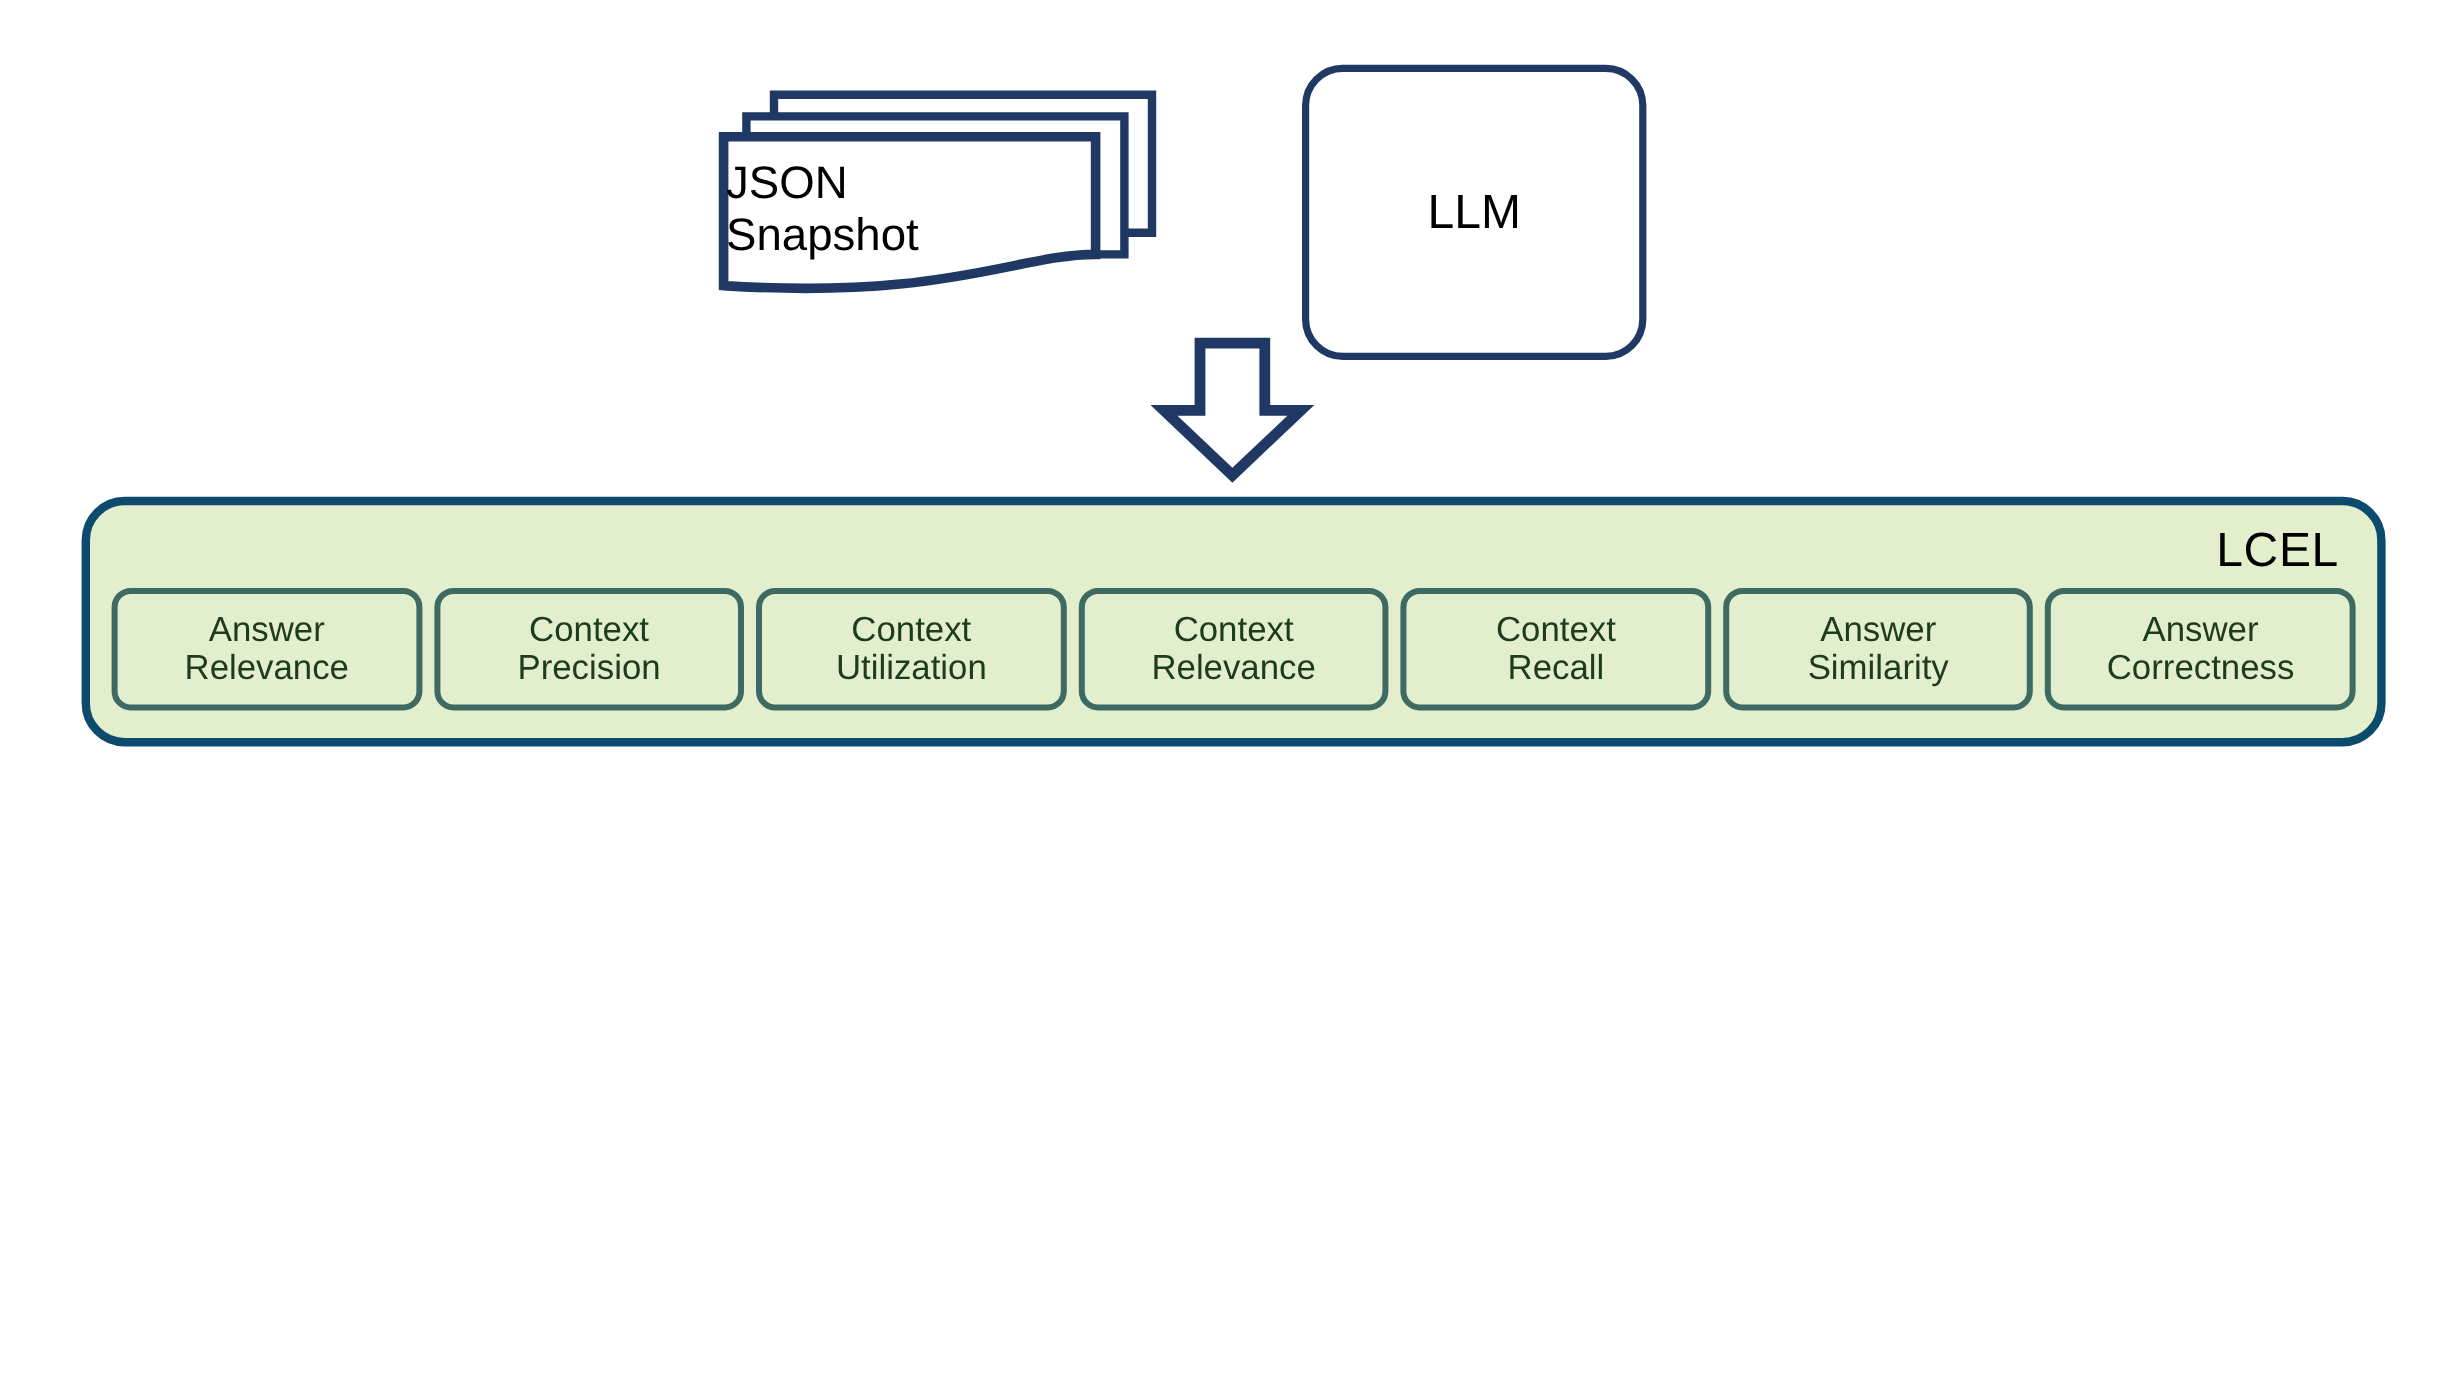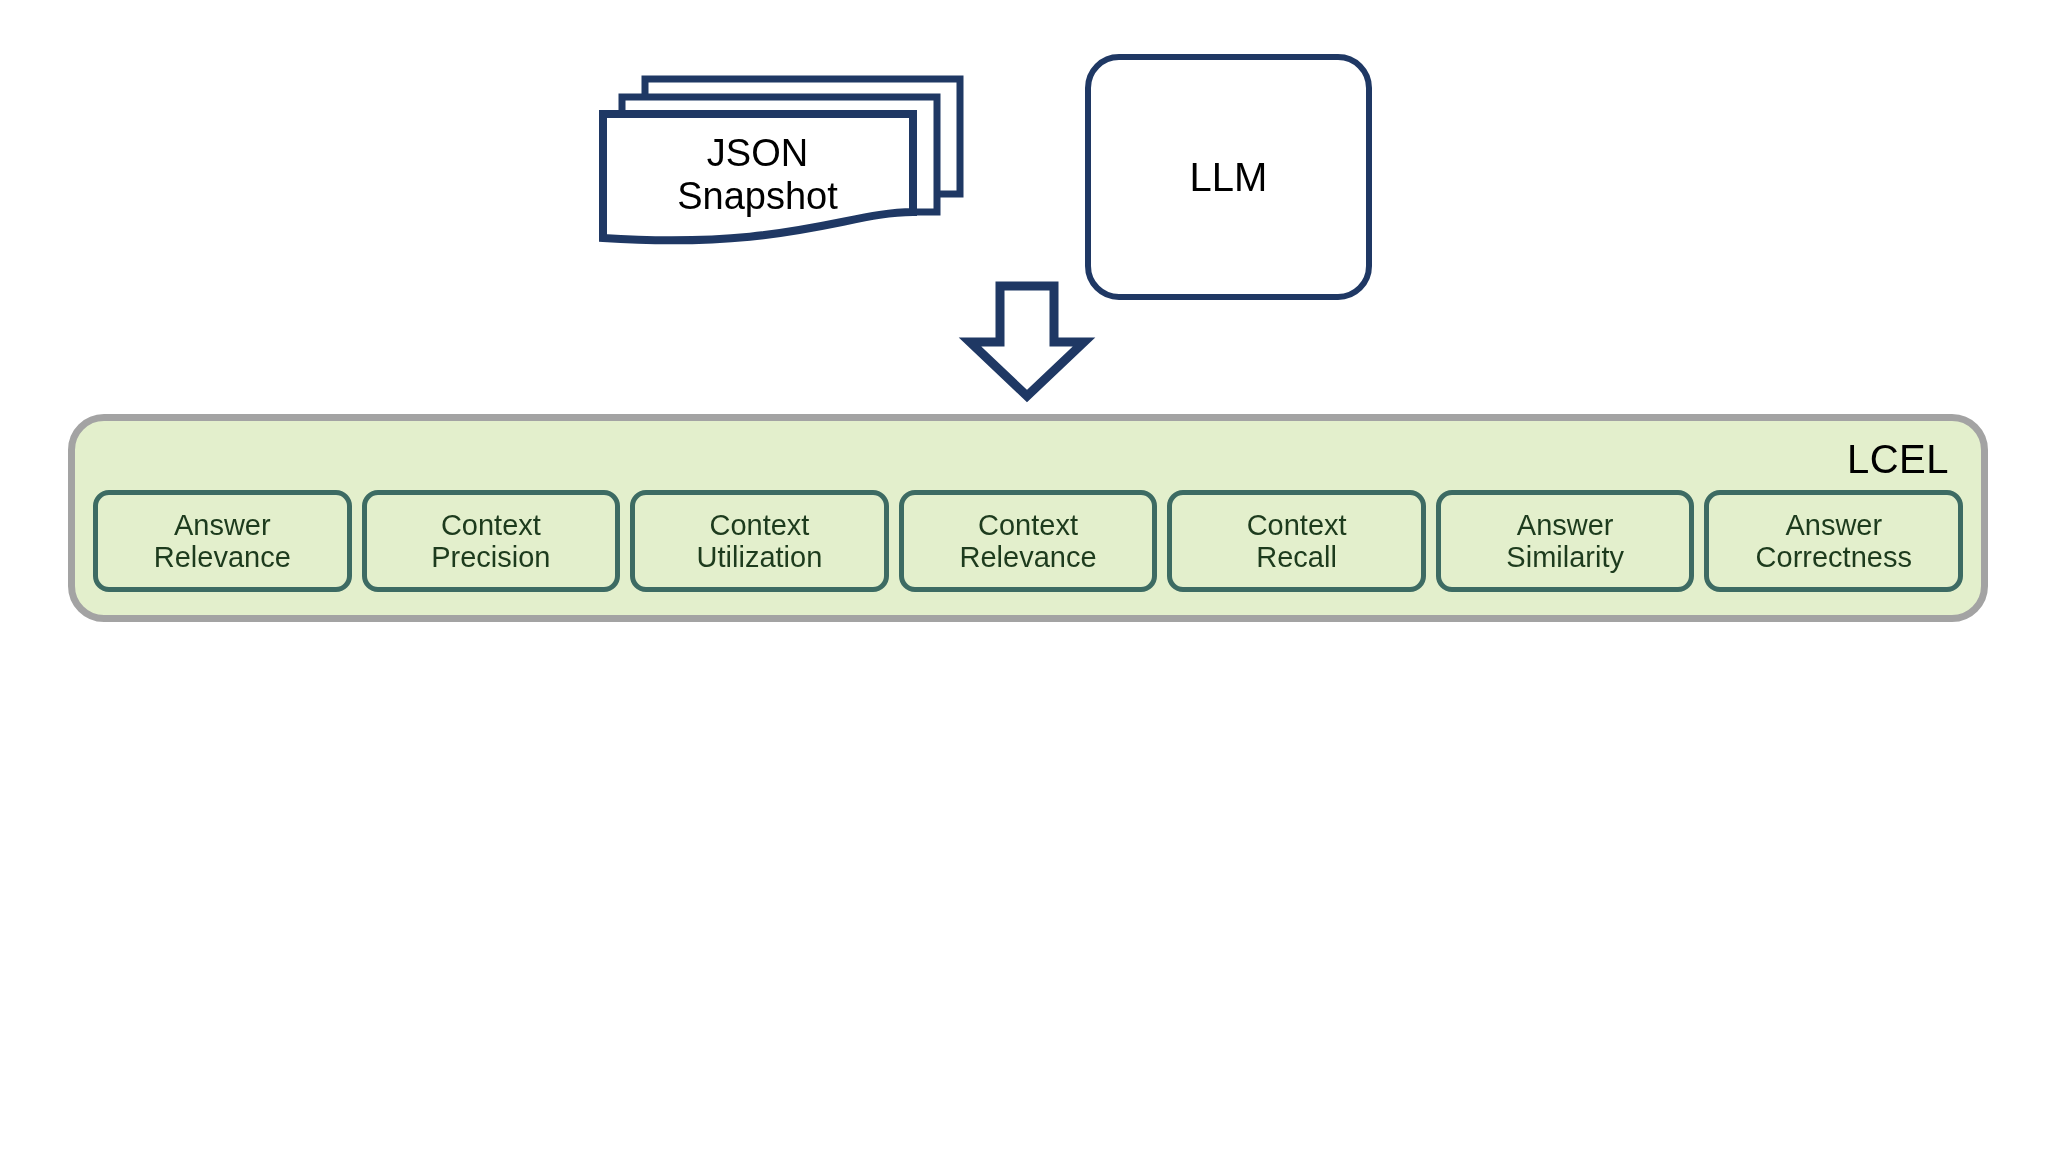--- a/index.html
+++ b/index.html
@@ -29,21 +29,20 @@
     top: 72px;
     width: 372px;
     height: 200px;
   }
   .doc-stack svg { display: block; overflow: visible; }
   .doc-label {
     position: absolute;
     left: 605px;
     top: 132px;
     width: 305px;
-    text-align: center;
     font-size: 38px;
     line-height: 1.14;
     color: #000000;
     white-space: pre-line;
   }
 
   
   .llm-box {
     position: absolute;
     left: 1085px;
@@ -74,21 +73,21 @@
   .arrow svg { display: block; overflow: visible; }
 
   
   .lcel-box {
     position: absolute;
     left: 68px;
     top: 414px;
     width: 1920px;
     height: 208px;
     box-sizing: border-box;
-    border: 7px solid #a3a3a3;
+    border: 7px solid #0c4a6e;
     border-radius: 36px;
     background: #e3efcc;
   }
   .lcel-title {
     position: absolute;
     right: 32px;
     top: 16px;
     font-size: 40px;
     color: #000000;
     letter-spacing: 0.5px;

